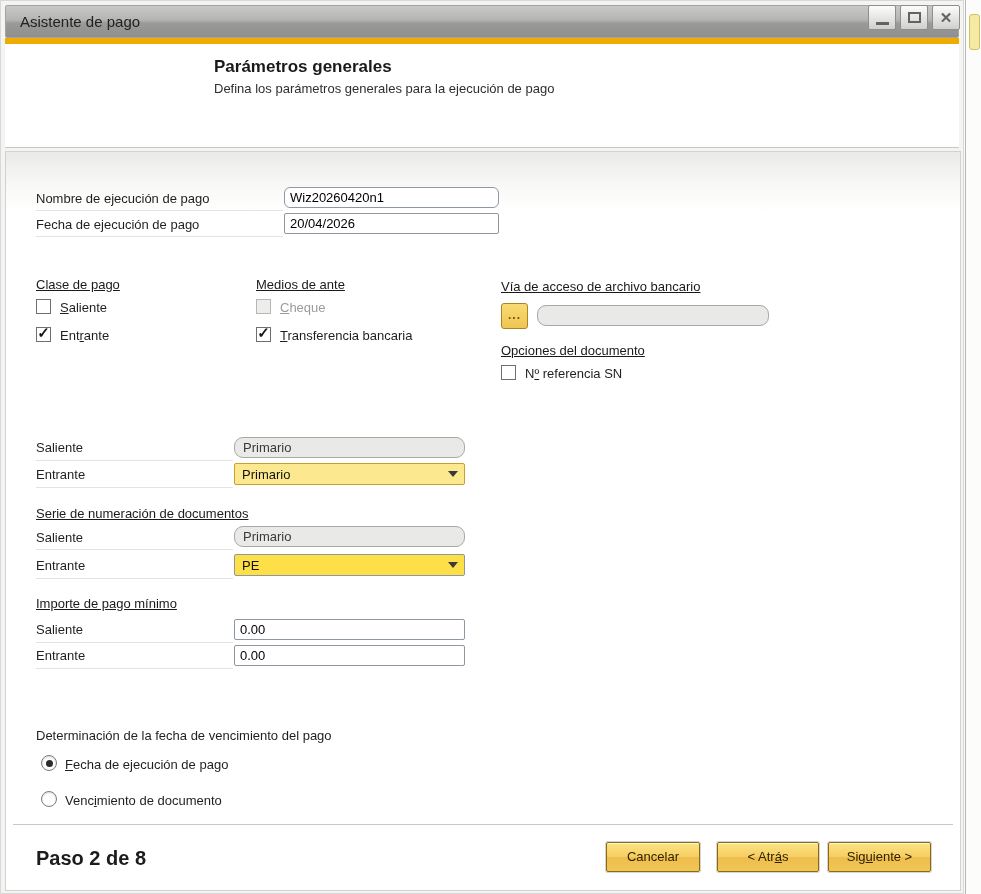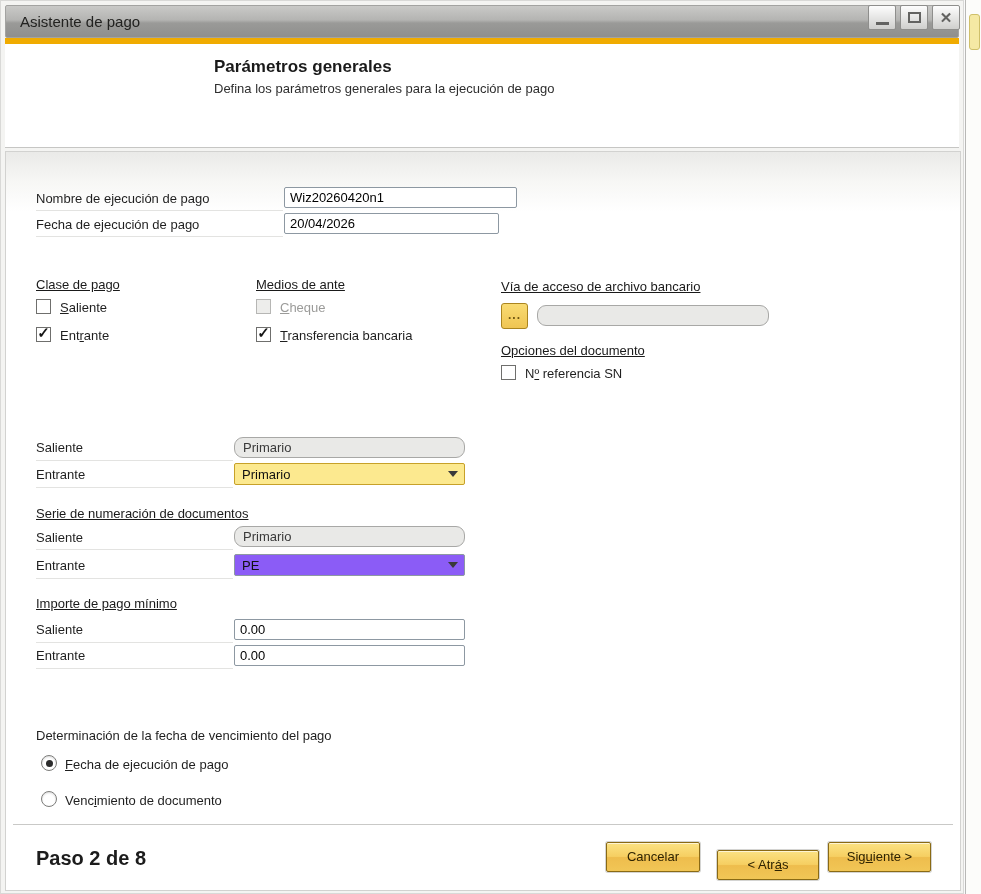--- a/index.html
+++ b/index.html
@@ -42,21 +42,21 @@
 
   .tfield { position:absolute; height:21px; border:1px solid #8d98a2; background:#fff;
             font-family:"Liberation Sans", sans-serif; font-size:13px; color:#000;
             padding:1px 5px; border-radius:2px; }
   .pill-dis { position:absolute; height:21px; background:#e9e9e7; border:1px solid #a8a8a6;
               border-radius:9px; font-size:13px; color:#3a3a3a; padding:2px 8px; }
   .dd { position:absolute; height:22px; display:flex; align-items:center;
         justify-content:space-between; padding:0 6px 0 7px; font-size:13px; color:#111;
         border-radius:2px; cursor:pointer; }
   .dd.active { background:#fce98f; border:1px solid #c7a129; }
-  .dd.plain  { background:#8b5cf6; border:1px solid #8d98a2;text-align:center; }
+  .dd.plain  { background:#fde047; border:1px solid #8d98a2;text-align:center; }
   .dd .arr { width:0; height:0; border-left:5px solid transparent;
              border-right:5px solid transparent; border-top:6px solid #3a3a3a; }
 
   .checkbox { position:absolute; width:15px; height:15px; background:#fff;
               border:1px solid #6f6f6d; display:flex; align-items:center;
               justify-content:center; cursor:pointer; }
   .checkbox.disabled { background:#ededeb; border-color:#b6b6b4; cursor:default; }
   .checkbox::after { content:"✓"; display:none; font-size:15px; font-weight:bold;
                      color:#141414; margin-top:-3px; }
   .checkbox.on::after { display:block; }
@@ -119,21 +119,21 @@
     <div class="goldbar" id="goldbar" style="background: rgb(240, 171, 0);"></div>
 
     <div class="header-panel">
       <div class="h-title">Parámetros generales</div>
       <div class="h-sub">Defina los parámetros generales para la ejecución de pago</div>
     </div>
 
     <div class="content-panel"></div>
 
     <div class="abs lbl" style="left:35px; top:190px;">Nombre de ejecución de pago</div>
-    <input class="tfield" style="left: 283px; top: 186px; width: 233px;" value="Wiz20260420n1">
+    <input class="tfield" style="left: 283px; top: 186px; width: 215px; border-radius: 6px;" value="Wiz20260420n1">
     <div class="hline" style="left:35px; top:209px; width:247px;"></div>
     <div class="abs lbl" style="left:35px; top:216px;">Fecha de ejecución de pago</div>
     <input class="tfield" style="left: 283px; top: 212px; width: 215px;" value="20/04/2026">
     <div class="hline" style="left:35px; top:235px; width:247px;"></div>
 
     <div class="abs grp-head" style="left:35px; top:276px;">Clase de pago</div>
     <div class="checkbox" style="left:35px; top:298px;"></div>
     <div class="abs lbl" style="left:59px; top:299px;"><span></span><span class="mn">S</span><span>aliente</span></div>
     <div class="checkbox on" style="left:35px; top:326px;"></div>
     <div class="abs lbl" style="left:59px; top:327px;"><span>Ent</span><span class="mn">r</span><span>ante</span></div>
@@ -183,19 +183,19 @@
 
     <div class="abs lbl" style="left:35px; top:727px;">Determinación de la fecha de vencimiento del pago</div>
     <div class="radio on" style="left:40px; top:754px;"></div>
     <div class="abs lbl" style="left:64px; top:756px;"><span></span><span class="mn">F</span><span>echa de ejecución de pago</span></div>
     <div class="radio" style="left:40px; top:790px;"></div>
     <div class="abs lbl" style="left:64px; top:792px;"><span>Venc</span><span class="mn">i</span><span>miento de documento</span></div>
 
     <div class="footer-divider"></div>
     <div class="step-text">Paso 2 de 8</div>
     <div class="gold-btn" style="left:605px; top:841px; width:94px;"><span>Cancelar</span><span class="mn"></span><span></span></div>
-    <div class="gold-btn" style="left:716px; top:841px; width:102px;margin-top:8px;"><span>&lt; Atr</span><span class="mn">á</span><span>s</span></div>
+    <div class="gold-btn" style="left:716px; top:841px; width:102px;"><span>&lt; Atr</span><span class="mn">á</span><span>s</span></div>
     <div class="gold-btn" style="left:827px; top:841px; width:103px;"><span>Sig</span><span class="mn">u</span><span>iente &gt;</span></div>
   </div>
 
   <div class="right-strip"></div>
   <div class="yellow-chip"></div>
 </div>
 
 </body></html>

